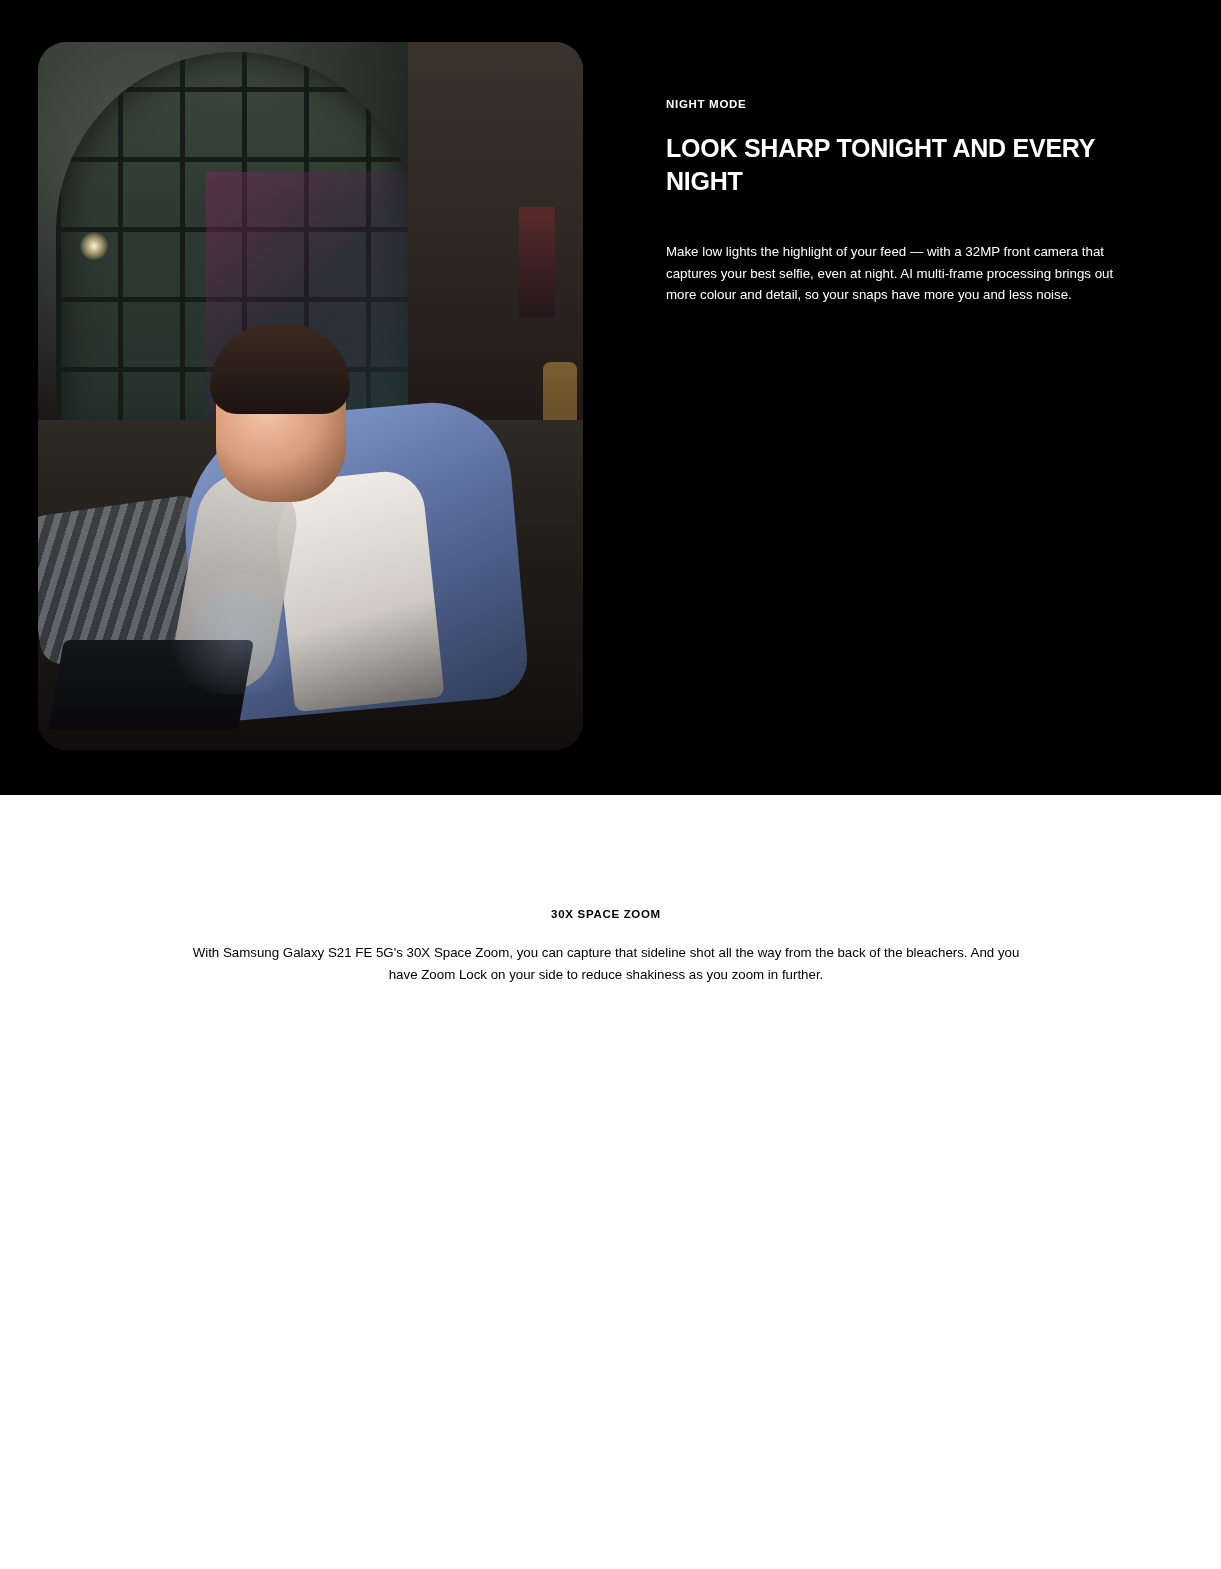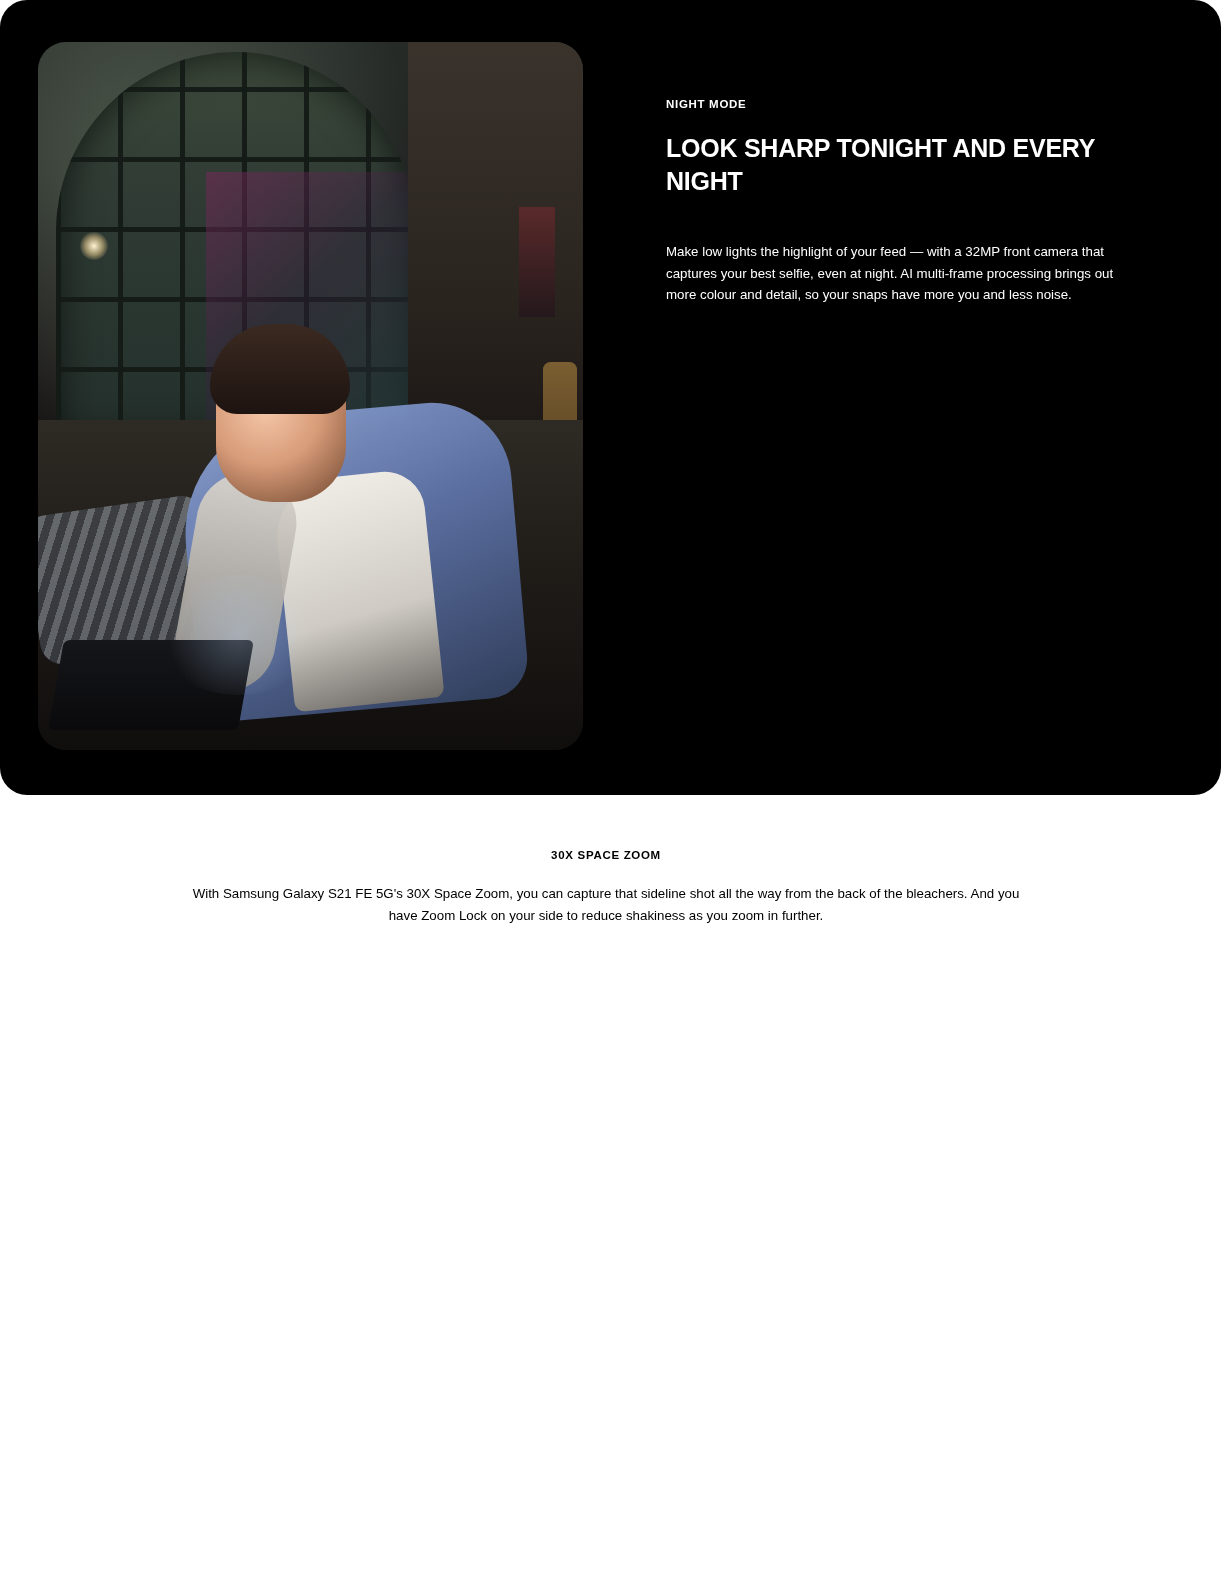--- a/index.html
+++ b/index.html
@@ -12,21 +12,20 @@
   }
 
   
   .night-section {
     position: relative;
     width: 1221px;
     height: 795px;
     background: #000000;
     display: flex;
     align-items: flex-start;
-    border-radius: 27px;
   }
 
   .night-media {
     position: absolute;
     left: 38px;
     top: 42px;
     width: 545px;
     height: 708px;
     border-radius: 28px;
     overflow: hidden;
@@ -178,21 +177,21 @@
     color: #ffffff;
     max-width: 460px;
   }
 
   
   .zoom-section {
     position: relative;
     width: 1212px;
     height: 774px;
     background: #ffffff;
-    padding-top: 54px;
+    padding-top: 113px;
     text-align: center;
   }
   .zoom-eyebrow {
     font-size: 11.5px;
     font-weight: bold;
     letter-spacing: 0.06em;
     color: #000000;
     margin-bottom: 22px;
   }
   .zoom-title {

